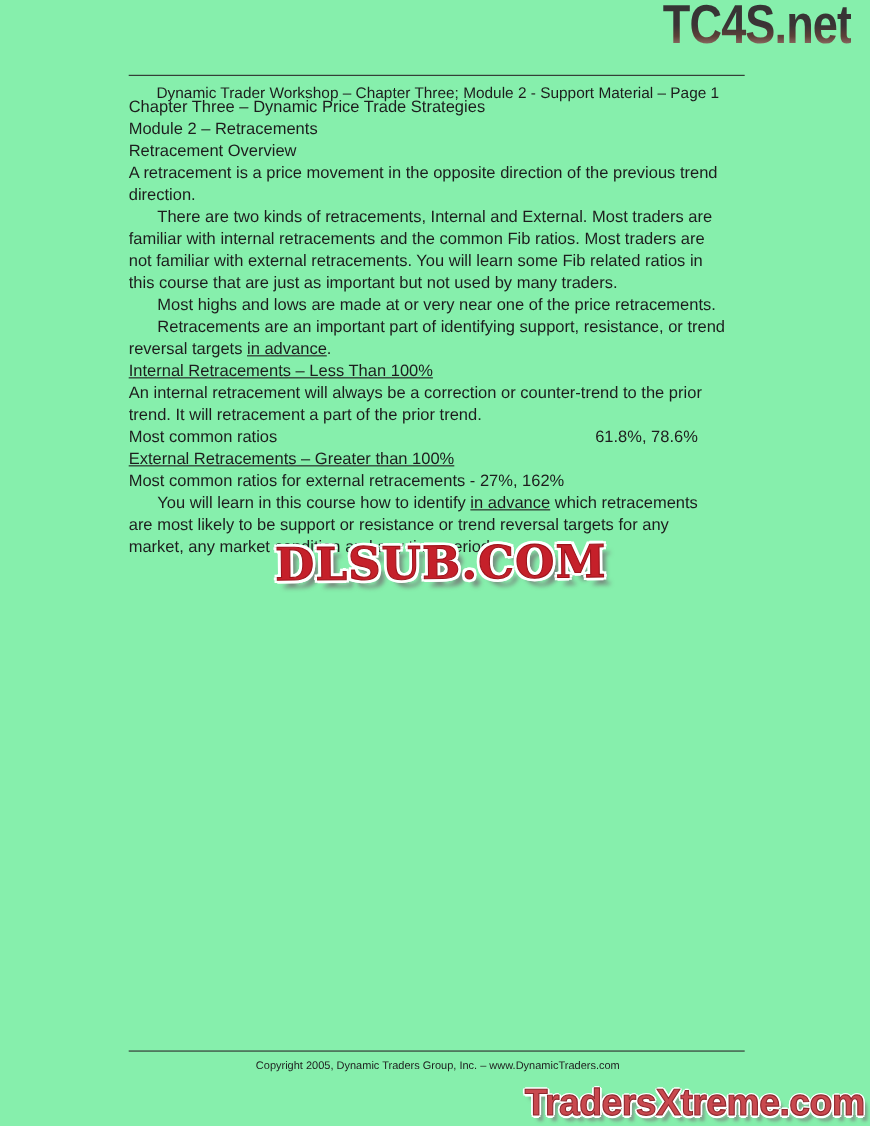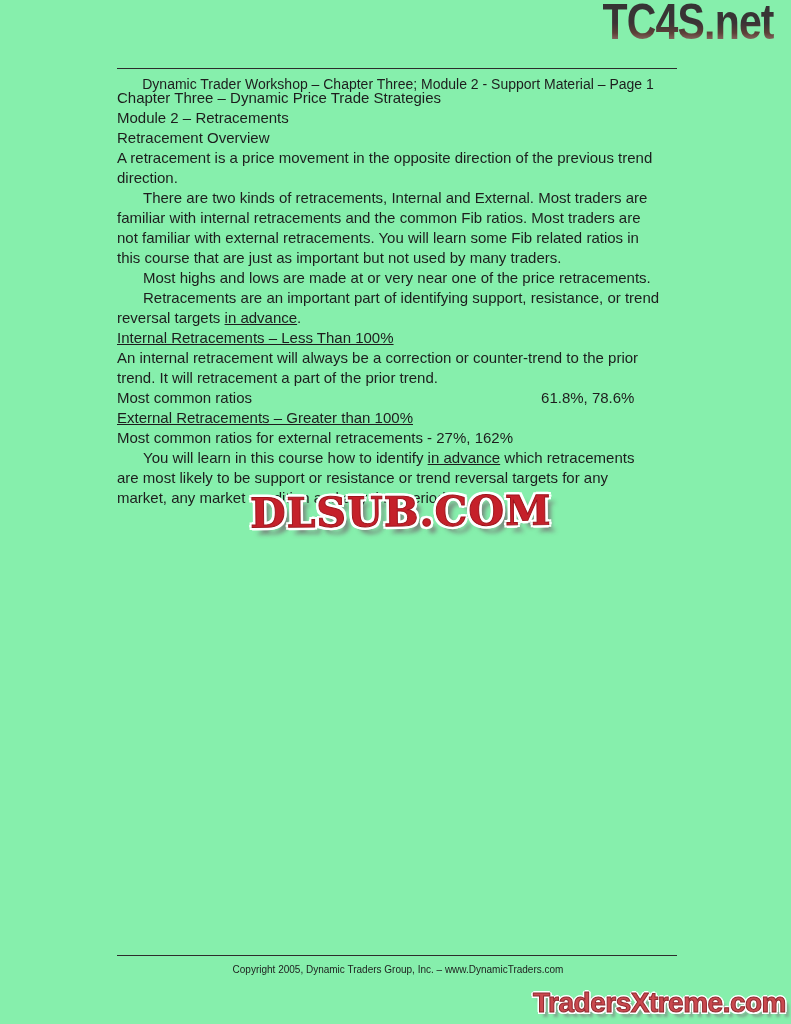--- a/index.html
+++ b/index.html
@@ -56,21 +56,21 @@
       6px 7px 4px rgba(115,115,115,0.8);
   }
 
   
   .footer-copy {
     position:absolute; left:117px; top:962px; width:562px;
     text-align:center; font-size:10px; line-height:16px;
   }
   .traders-logo {
     position:absolute; top:985px; right:5px;
-    font-weight:bold; font-size:28px; line-height:36px; letter-spacing:-0.5px;
+    font-weight:bold; font-size:34px; line-height:36px; letter-spacing:-0.5px;
     color:#c9494f;
     -webkit-text-stroke:1px #8f282e;
     text-shadow:
       2px 0 0 #fff, -2px 0 0 #fff, 0 2px 0 #fff, 0 -2px 0 #fff,
       1.5px 1.5px 0 #fff, -1.5px 1.5px 0 #fff, 1.5px -1.5px 0 #fff, -1.5px -1.5px 0 #fff,
       4px 5px 3px rgba(120,120,120,0.65);
   }
 </style>
 </head>
 <body>

